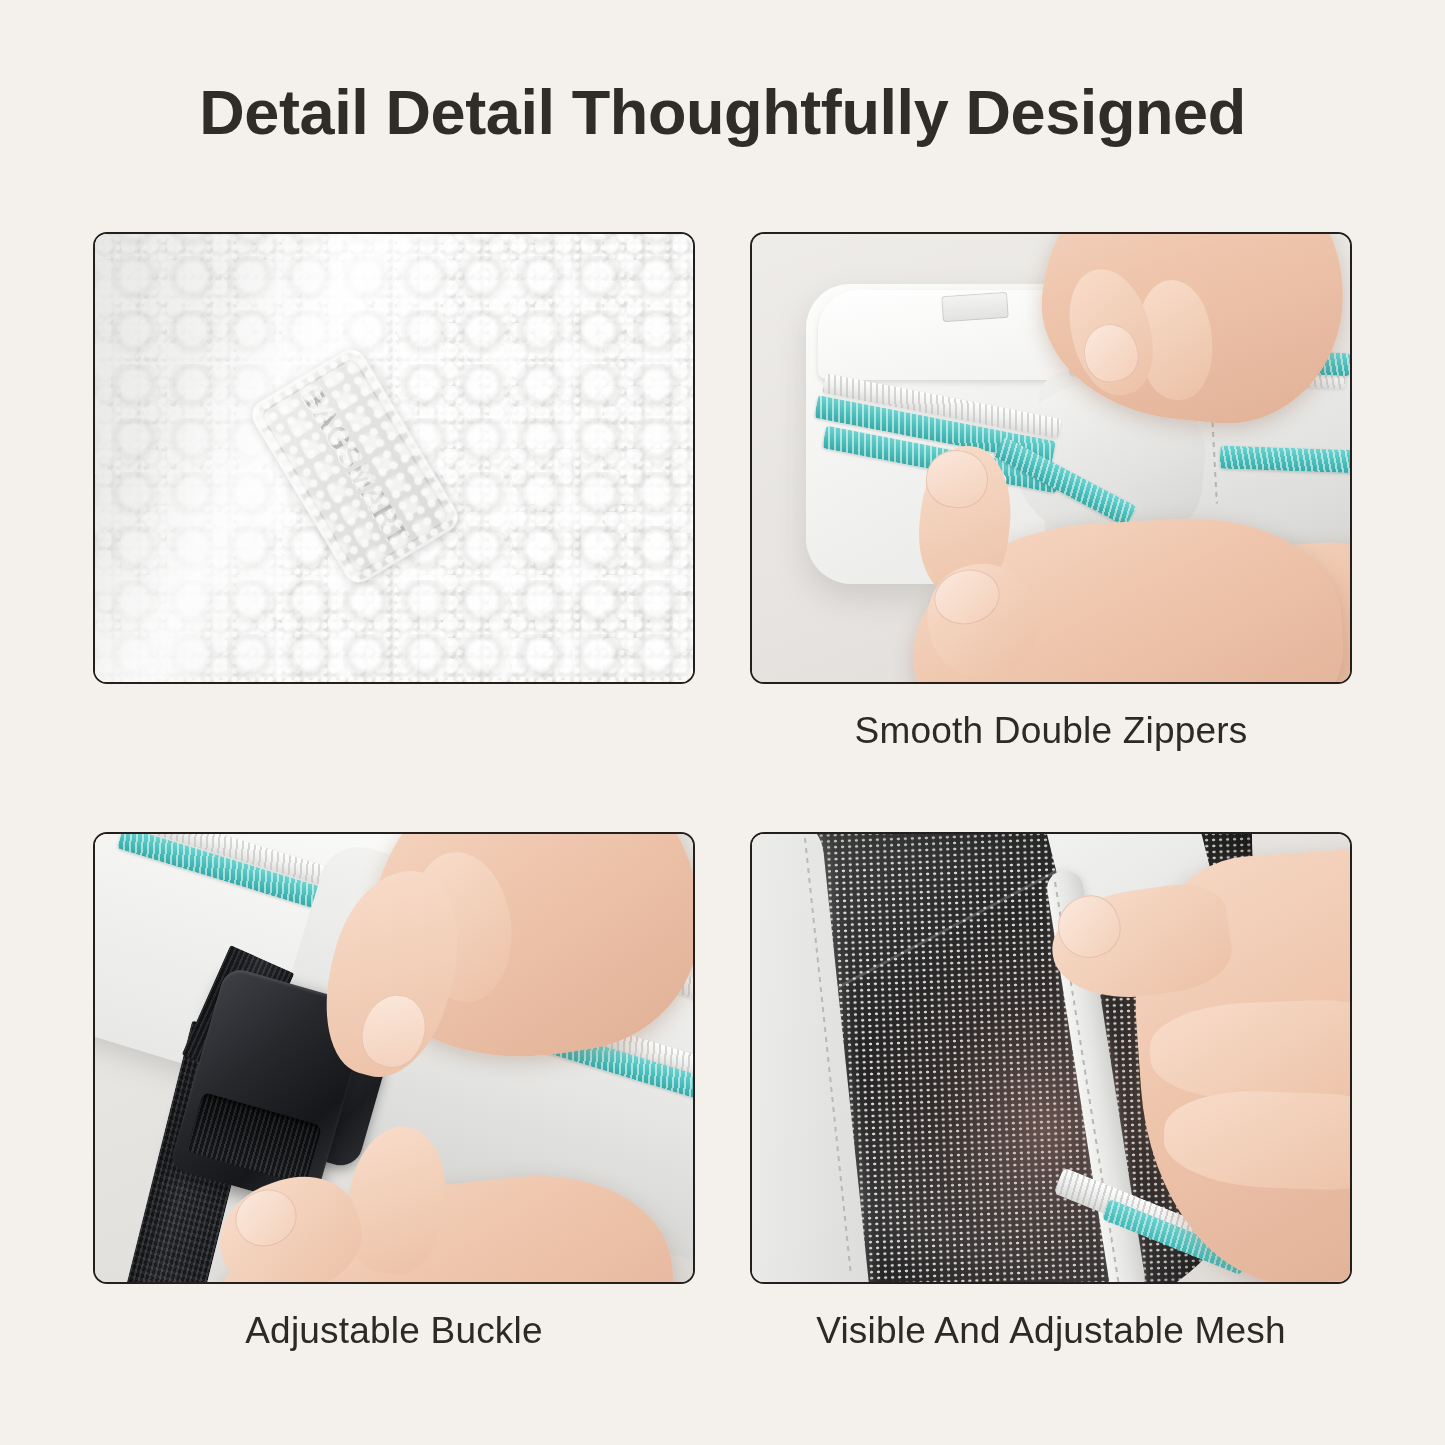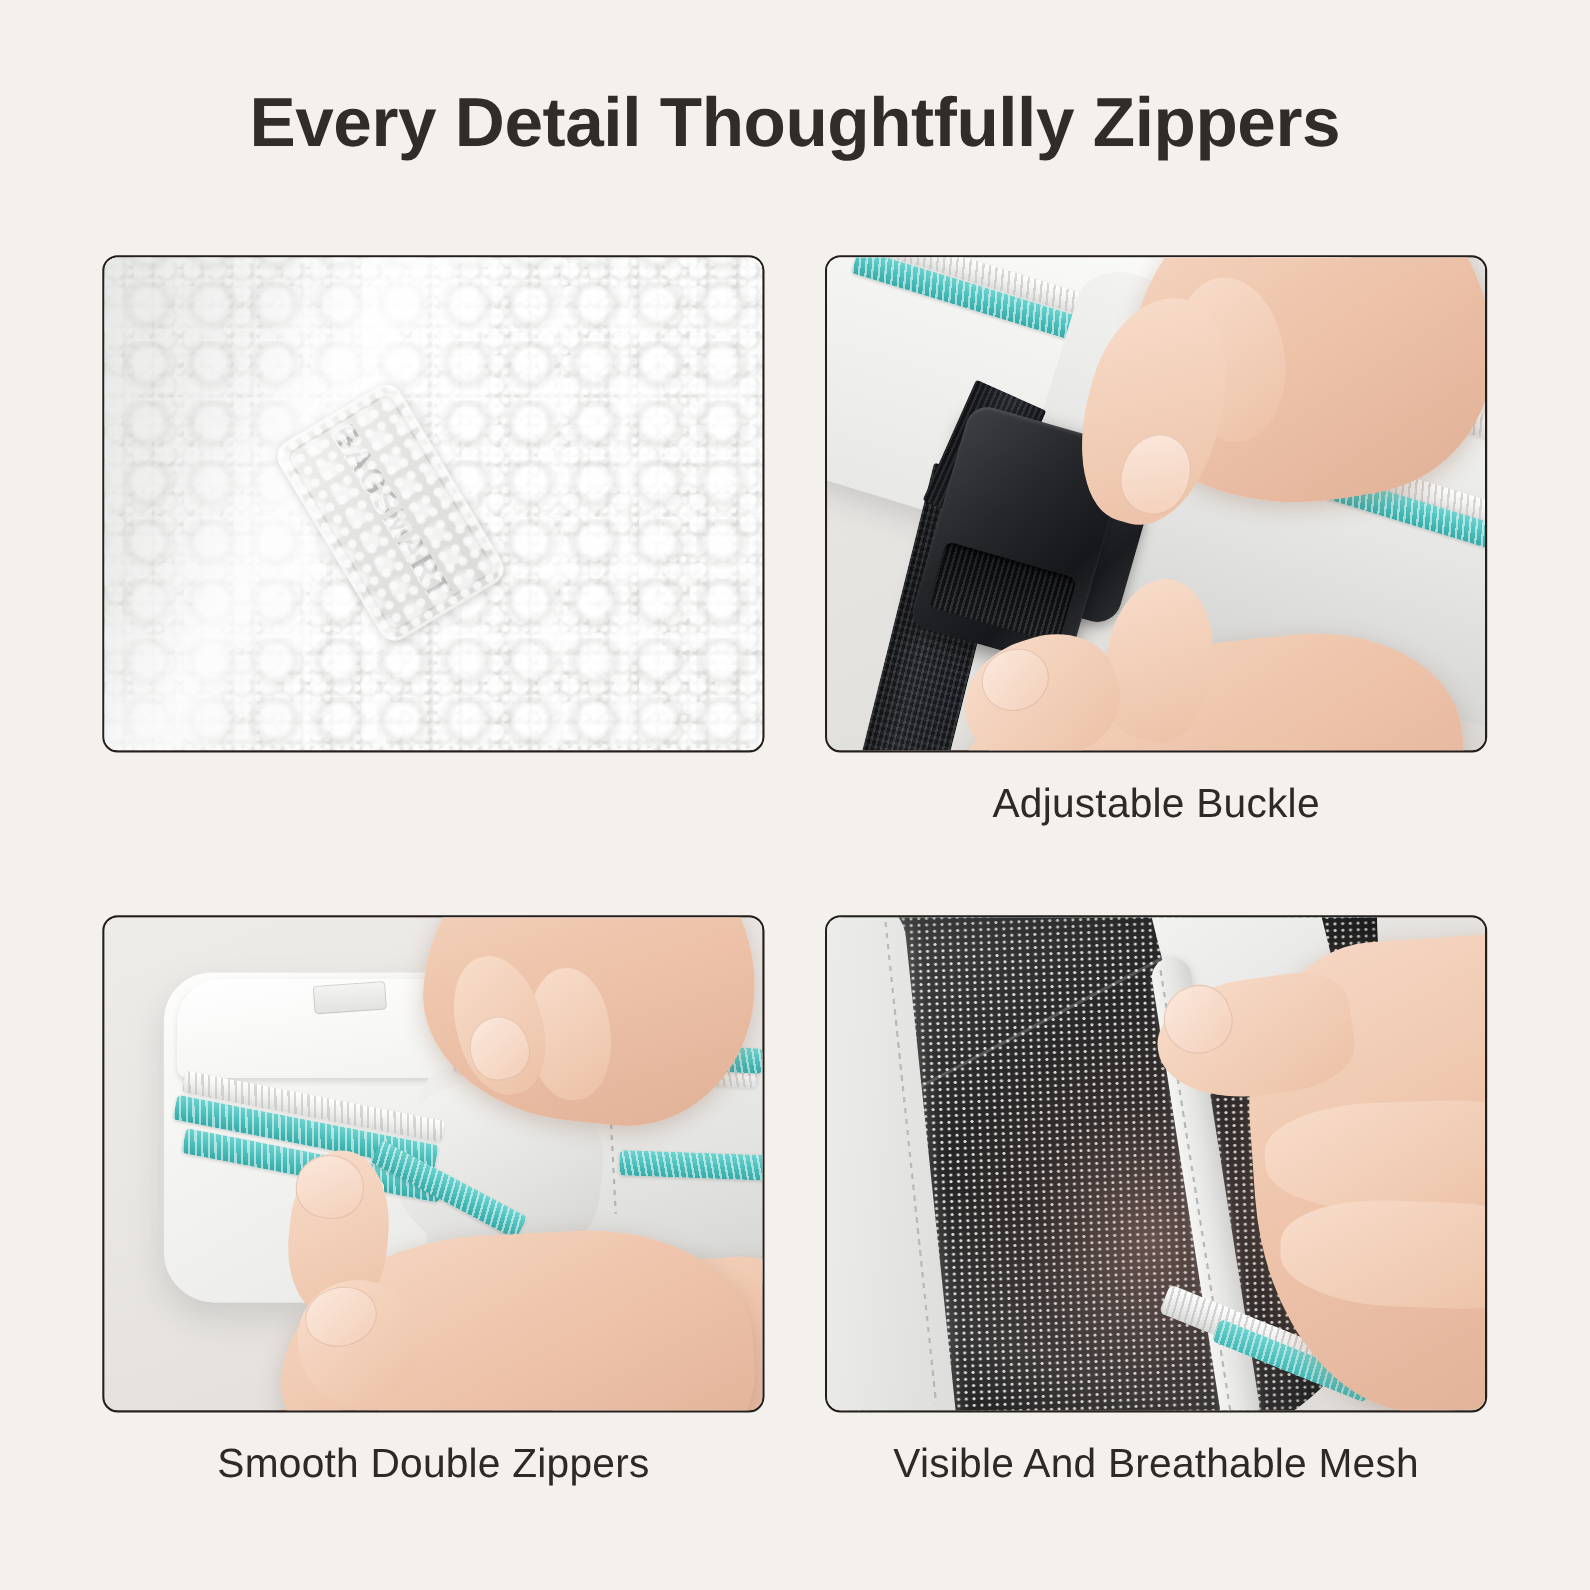--- a/index.html
+++ b/index.html
@@ -566,65 +566,36 @@
     width: 230px; height: 96px;
     border-radius: 42% 30% 30% 46%;
     transform: rotate(2deg);
   }
 </style>
 </head>
 <body>
 
 <div class="page">
 
-  <h1 class="page-title">Every Detail Thoughtfully Zippers</h1>
+  <h1 class="page-title">Detail Detail Thoughtfully Designed</h1>
 
   <div class="grid">
 
     <div class="cell">
       <div class="photo">
         <div class="p1-bg"></div>
         <div class="p1-drops-fine"></div>
         <div class="p1-drops-mid"></div>
         <div class="p1-drops-big"></div>
         <div class="p1-sheen"></div>
         <div class="p1-patch">
           <span class="p1-patch-text">BAGSMART</span>
           <span class="p1-patch-drops"></span>
         </div>
       </div>
-    </div>
-
-    <div class="cell">
-      <div class="photo">
-        <div class="p2-bg"></div>
-        <div class="p2-bag"></div>
-        <div class="zip-white p2-z1"></div>
-        <div class="zip-teal p2-z2"></div>
-        <div class="p2-bag2"></div>
-        <div class="zip-white p2-z3"></div>
-        <div class="zip-white p2-z4"></div>
-        <div class="zip-teal p2-z5"></div>
-        <div class="p2-logo">
-          <span class="p2-logo-text">BAGS</span>
-        </div>
-        <div class="p2-webbing"></div>
-        <div class="p2-webbing2"></div>
-        <div class="p2-buckle-arm"></div>
-        <div class="p2-buckle"></div>
-        <div class="hand p2-h2"></div>
-        <div class="finger p2-h2-f"></div>
-        <div class="finger p2-h2-thumb"></div>
-        <div class="nail p2-h2-nail"></div>
-        <div class="hand p2-h1"></div>
-        <div class="finger p2-h1-idx"></div>
-        <div class="finger p2-h1-thumb"></div>
-        <div class="nail p2-h1-nail"></div>
-      </div>
-      <div class="caption">Adjustable Buckle</div>
     </div>
 
     <div class="cell">
       <div class="photo">
         <div class="p3-bg"></div>
         <div class="p3-bag"></div>
         <div class="p3-lid"></div>
         <div class="p3-tag"></div>
         <div class="p3-flapR"></div>
         <div class="p3-innerfold"></div>
@@ -647,32 +618,61 @@
         <div class="hand p3-h1"></div>
         <div class="finger p3-h1-f2"></div>
         <div class="finger p3-h1-f1"></div>
         <div class="nail p3-h1-n1"></div>
       </div>
       <div class="caption">Smooth Double Zippers</div>
     </div>
 
     <div class="cell">
       <div class="photo">
+        <div class="p2-bg"></div>
+        <div class="p2-bag"></div>
+        <div class="zip-white p2-z1"></div>
+        <div class="zip-teal p2-z2"></div>
+        <div class="p2-bag2"></div>
+        <div class="zip-white p2-z3"></div>
+        <div class="zip-white p2-z4"></div>
+        <div class="zip-teal p2-z5"></div>
+        <div class="p2-logo">
+          <span class="p2-logo-text">BAGS</span>
+        </div>
+        <div class="p2-webbing"></div>
+        <div class="p2-webbing2"></div>
+        <div class="p2-buckle-arm"></div>
+        <div class="p2-buckle"></div>
+        <div class="hand p2-h2"></div>
+        <div class="finger p2-h2-f"></div>
+        <div class="finger p2-h2-thumb"></div>
+        <div class="nail p2-h2-nail"></div>
+        <div class="hand p2-h1"></div>
+        <div class="finger p2-h1-idx"></div>
+        <div class="finger p2-h1-thumb"></div>
+        <div class="nail p2-h1-nail"></div>
+      </div>
+      <div class="caption">Adjustable Buckle</div>
+    </div>
+
+    <div class="cell">
+      <div class="photo">
         <div class="p4-bg"></div>
         <div class="p4-mesh"></div>
         <div class="p4-mesh-sheen"></div>
         <div class="p4-seam-top"></div>
         <div class="p4-fabric-left"></div>
         <div class="p4-fabric-right"></div>
         <div class="p4-binding"></div>
         <div class="p4-zipwhite"></div>
         <div class="p4-zipteal"></div>
         <div class="hand p4-h"></div>
         <div class="finger p4-h-finger2"></div>
         <div class="finger p4-h-finger3"></div>
         <div class="finger p4-h-finger"></div>
         <div class="nail p4-h-nail"></div>
       </div>
-      <div class="caption">Visible And Breathable Mesh</div>
+      <div class="caption">Visible And Adjustable Mesh</div>
     </div>
 
   </div>
 </div>
 
 </body></html>

